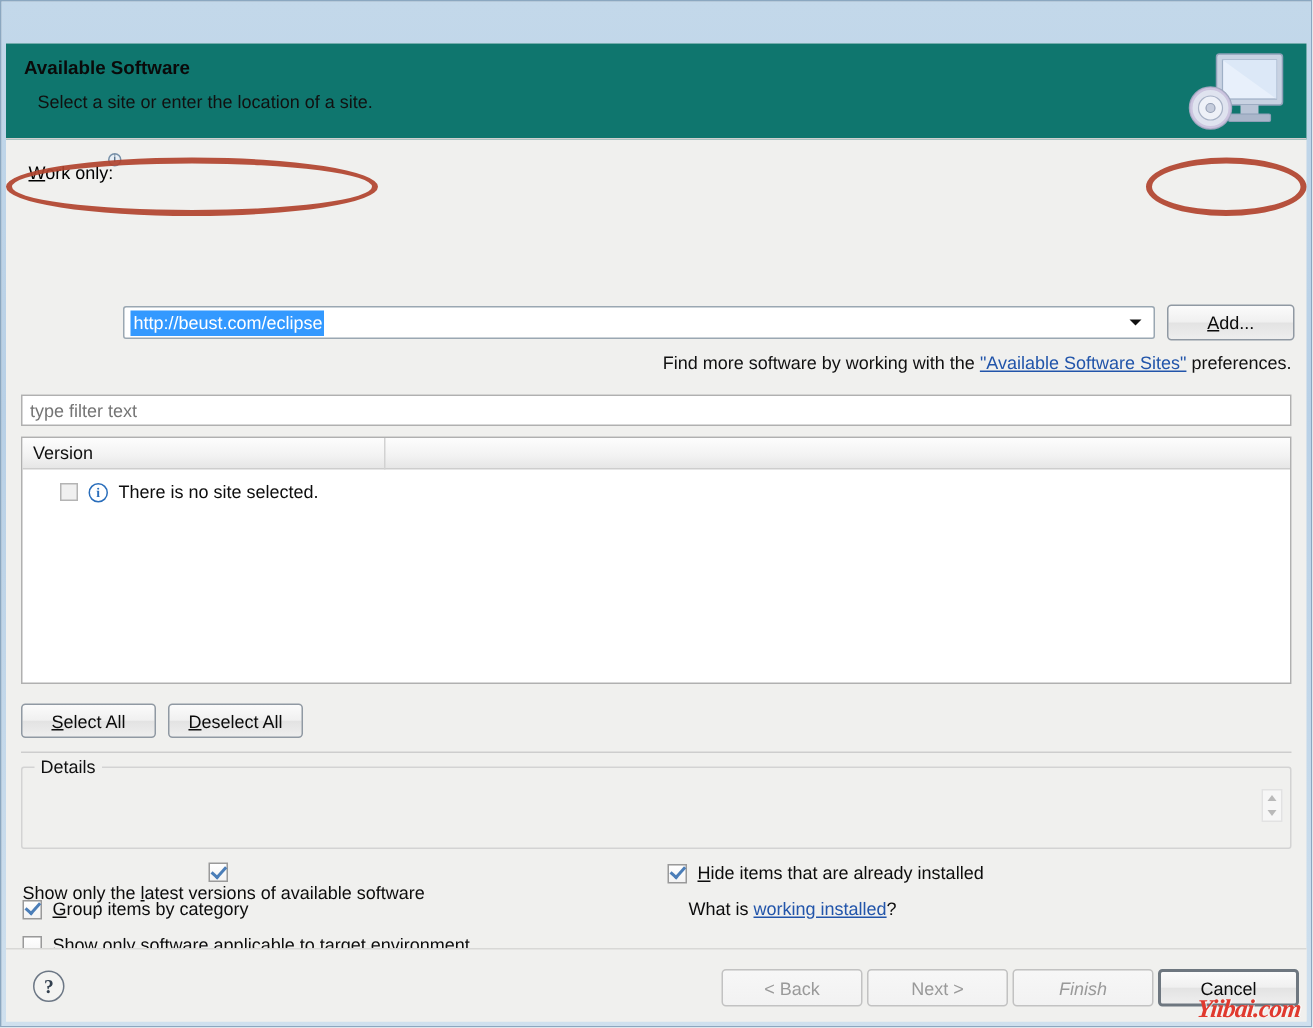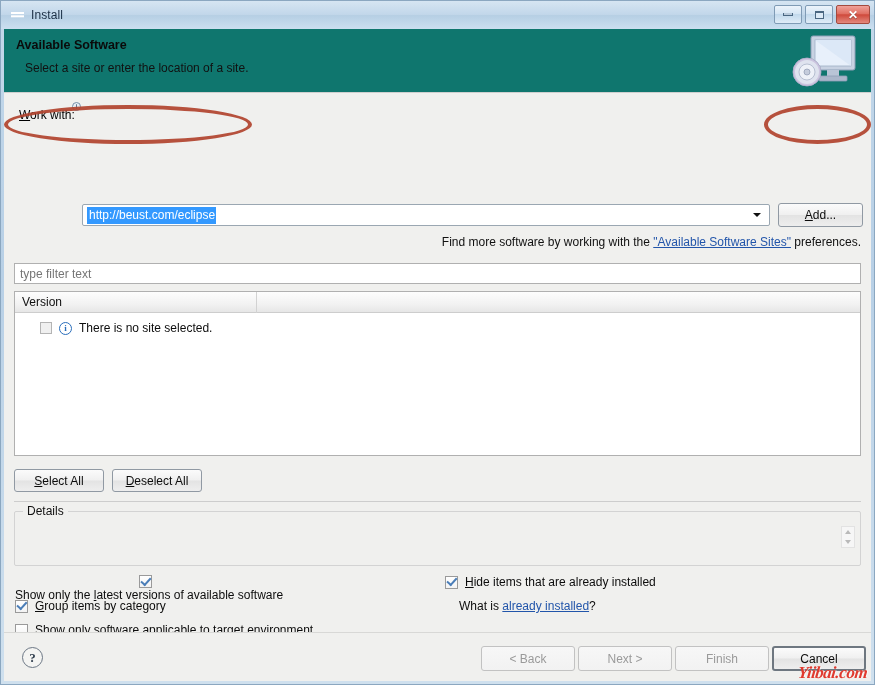--- a/index.html
+++ b/index.html
@@ -276,21 +276,21 @@
     position: absolute; left: 18px; top: 14px;
     width: 21px; height: 21px; border-radius: 50%;
     border: 1px solid #6c7785;
     color: #33404f; font-size: 13px; font-weight: bold;
     display: flex; align-items: center; justify-content: center;
     background: #f4f4f2;
     font-family: "Liberation Serif", serif;
   }
   #back-btn   { position: absolute; left: 477px; top: 13px; width: 94px; height: 25px; }
   #next-btn   { position: absolute; left: 574px; top: 13px; width: 94px; height: 25px; }
-  #finish-btn { position: absolute; left: 671px; top: 13px; width: 94px; height: 25px; }
+  #finish-btn { position: absolute; left: 671px; top: 13px; width: 94px; height: 25px; font-style: italic; }
   #cancel-btn { position: absolute; left: 768px; top: 13px; width: 94px; height: 25px; }
 
   
   .annot {
     position: absolute;
     border: 4px solid #b1432e;
     border-radius: 50%;
     pointer-events: none;
     opacity: .92;
   }
@@ -307,38 +307,20 @@
     text-shadow: 1px 0 0 rgba(255,255,255,.6);
     transform: skewX(-6deg);
   }
   .u { text-decoration: underline; }
 </style>
 </head>
 <body>
 
 <div id="window">
 
-  <div id="titlebar">
-    <span class="tb-icon">
-      <span class="eclipse-glyph"></span>
-    </span>
-    <span class="tb-title">Install</span>
-
-    <div id="win-controls">
-      <div class="wb">
-        <span class="gl-min"></span>
-      </div>
-      <div class="wb">
-        <span class="gl-max"></span>
-      </div>
-      <div class="wb close">
-        <span class="gl-close">✕</span>
-      </div>
-    </div>
-  </div>
 
   <div id="client">
 
     <div id="header">
       <h1>Available Software</h1>
       <div class="sub">Select a site or enter the location of a site.</div>
 
       <svg id="header-img" viewBox="0 0 76 60">
         <rect x="24" y="5" width="44" height="34" rx="2" fill="#c8d2e2" stroke="#8fa0b8" stroke-width="1"></rect>
         <rect x="28" y="9" width="36" height="26" fill="#e8f0fb" stroke="#9fb0c6" stroke-width="0.8"></rect>
@@ -347,21 +329,21 @@
         <rect x="32" y="45" width="28" height="5" rx="1" fill="#aab6ca" stroke="#8fa0b8" stroke-width="0.8"></rect>
         <circle cx="20" cy="41" r="14" fill="#dfe3ef" stroke="#9aa4ba" stroke-width="1"></circle>
         <circle cx="20" cy="41" r="13" fill="none" stroke="#c3b8d8" stroke-width="2" opacity=".7"></circle>
         <circle cx="20" cy="41" r="8" fill="#eef1f8" stroke="#a8b2c6" stroke-width="0.8"></circle>
         <circle cx="20" cy="41" r="3" fill="#c5ccdc" stroke="#96a0b6" stroke-width="0.8"></circle>
       </svg>
     </div>
 
     <div id="body">
 
-      <span id="workwith-label"><span class="u">W</span><span>ork with:</span></span>
+      <span id="workwith-label"><span class="u">W</span><span>ork only:</span></span>
       <span id="workwith-info">i</span>
 
       <div id="workwith-combo">
         <div id="workwith-input"><span class="sel-text">http://beust.com/eclipse</span></div>
         <span id="combo-arrow"></span>
       </div>
 
       <div id="add-btn" class="btn">
           <span><span class="u">A</span><span>dd...</span></span>
         </div>
@@ -414,21 +396,21 @@
         <span><span></span><span>S</span><span>how only software applicable to target environment</span></span>
       </div>
       <div class="opt" id="opt4">
         <span class="cbx checked"></span>
         <span><span></span><span class="u">C</span><span>ontact all update sites during install to find required software</span></span>
       </div>
       <div class="opt" id="opt5">
         <span class="cbx checked"></span>
         <span><span></span><span class="u">H</span><span>ide items that are already installed</span></span>
       </div>
-      <div id="whatis"><span>What is </span><span class="link">already installed</span><span>?</span></div>
+      <div id="whatis"><span>What is </span><span class="link">working installed</span><span>?</span></div>
 
     </div>
 
     <div id="bottombar">
       <div id="help-btn">?</div>
       <div id="back-btn" class="btn disabled">
           <span>&lt; Back</span>
         </div>
       <div id="next-btn" class="btn disabled">
           <span>Next &gt;</span>

